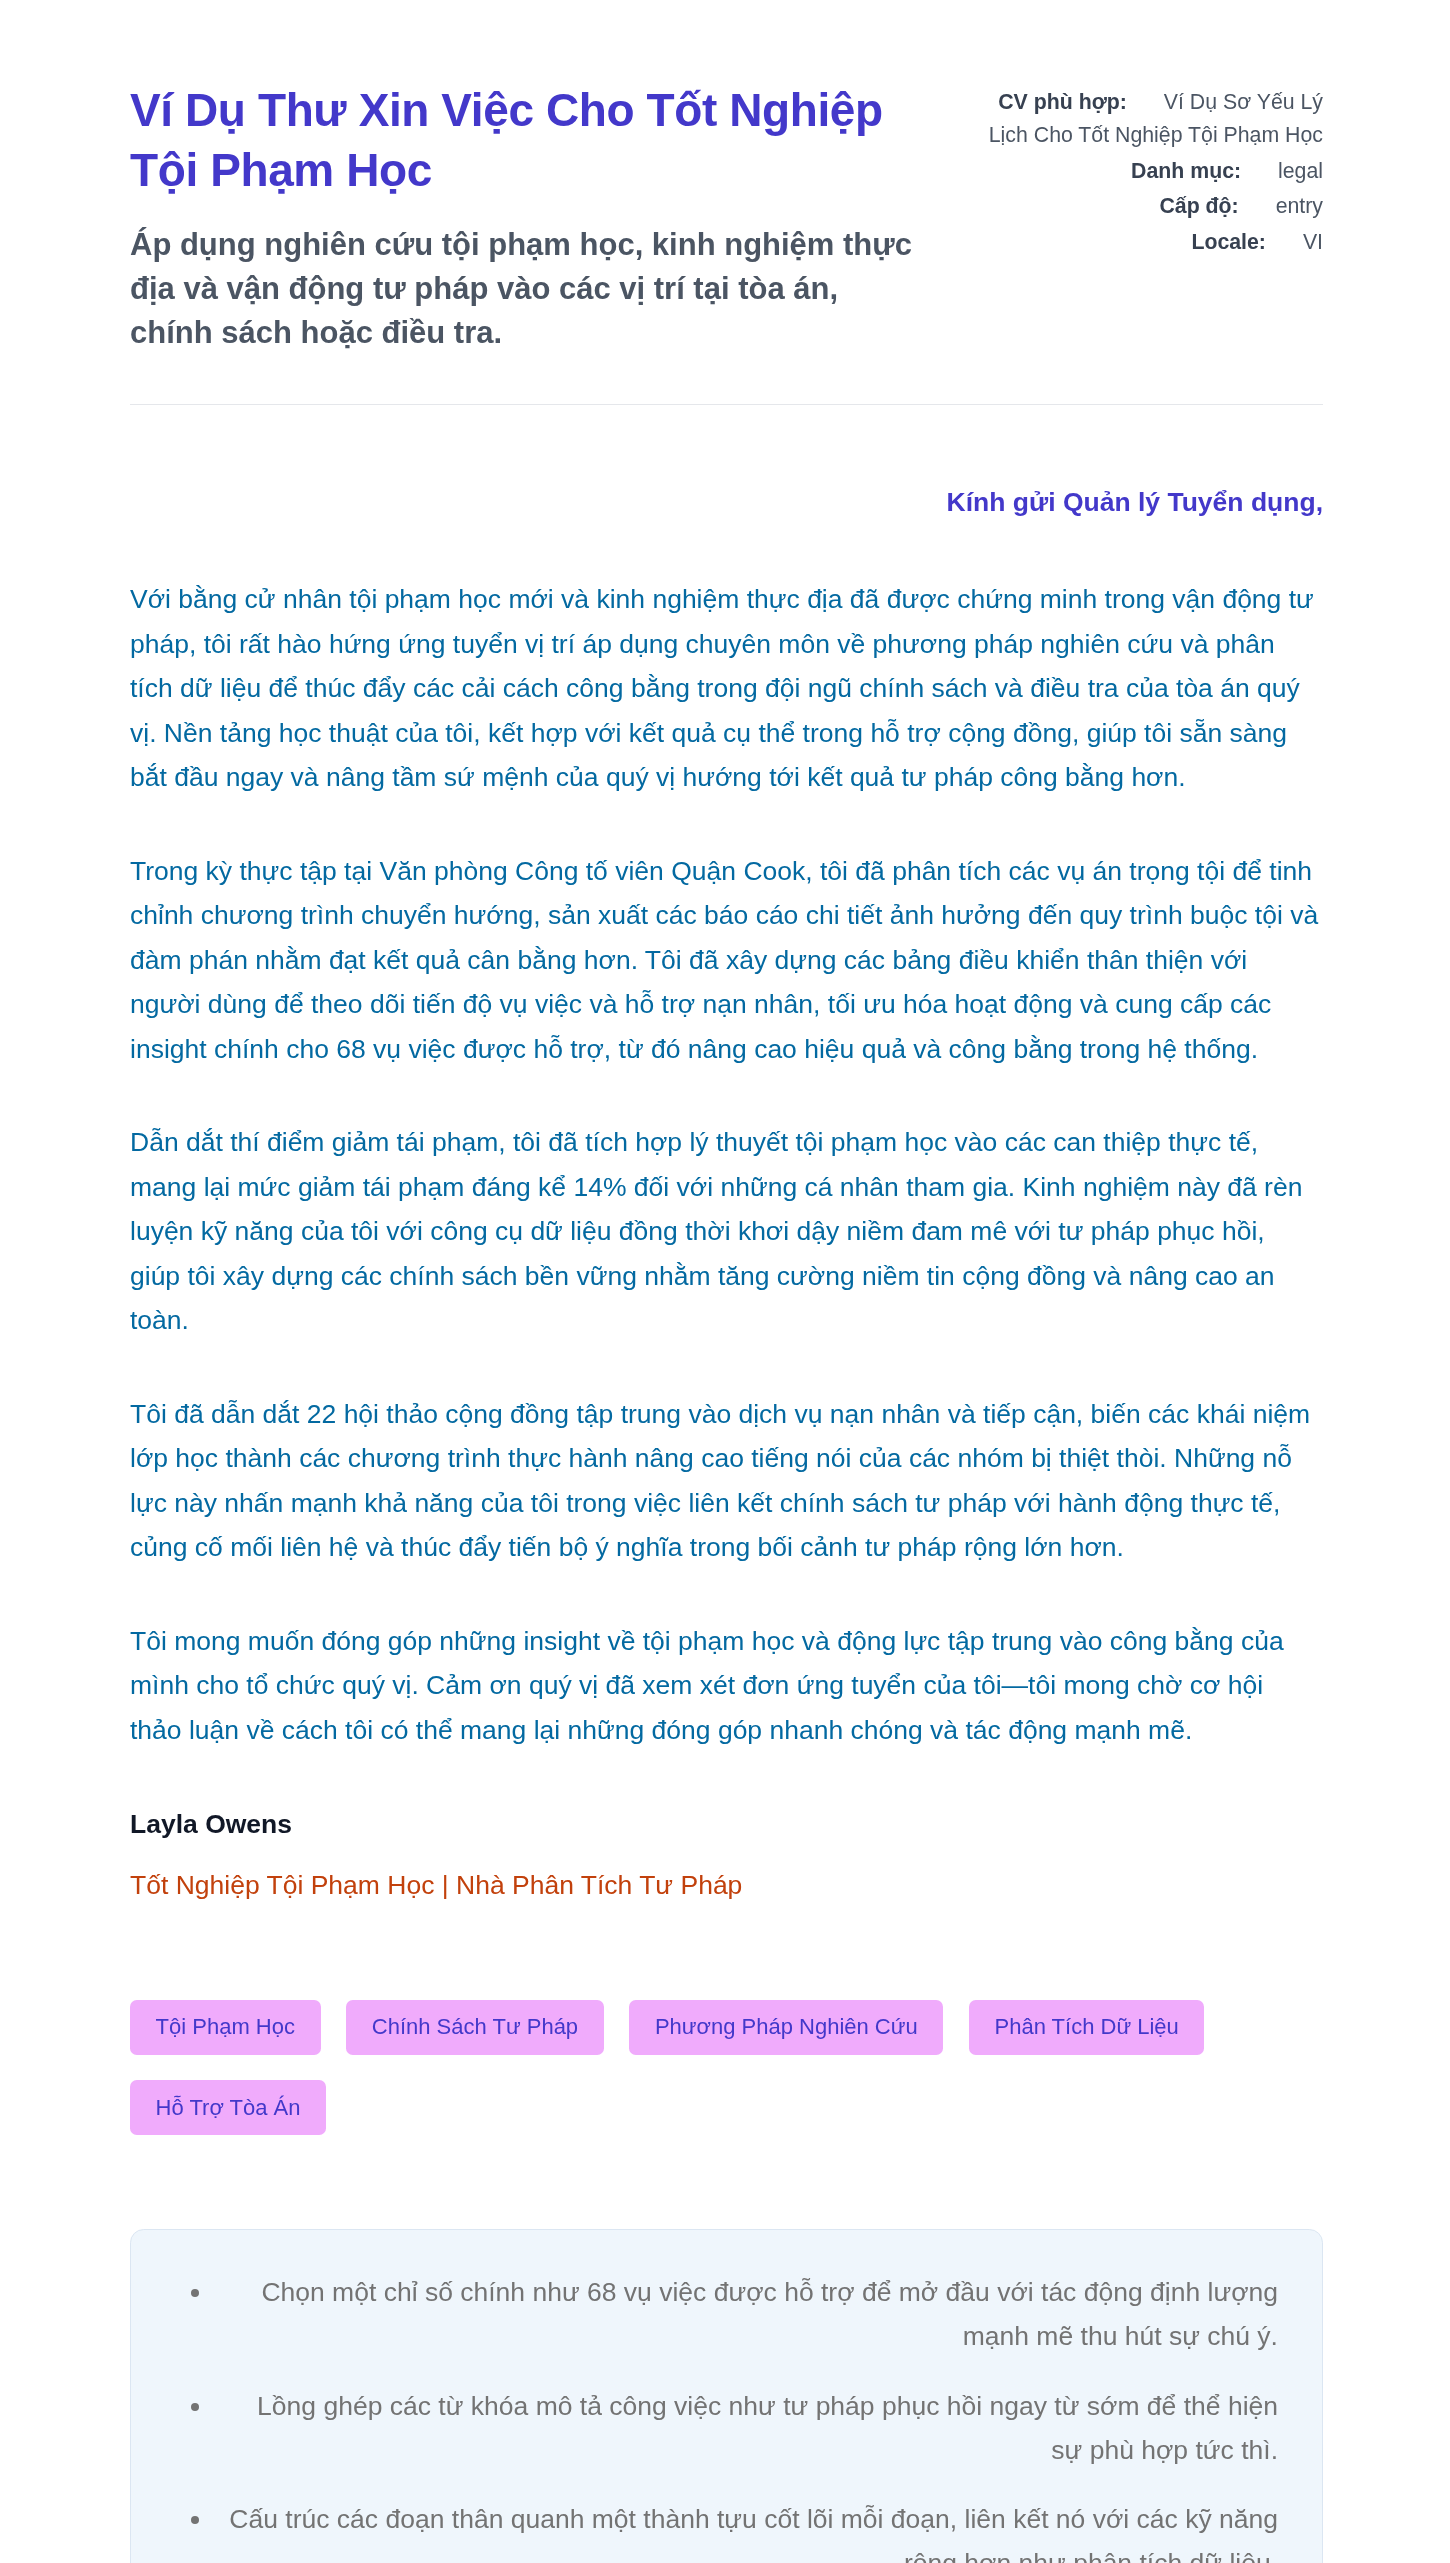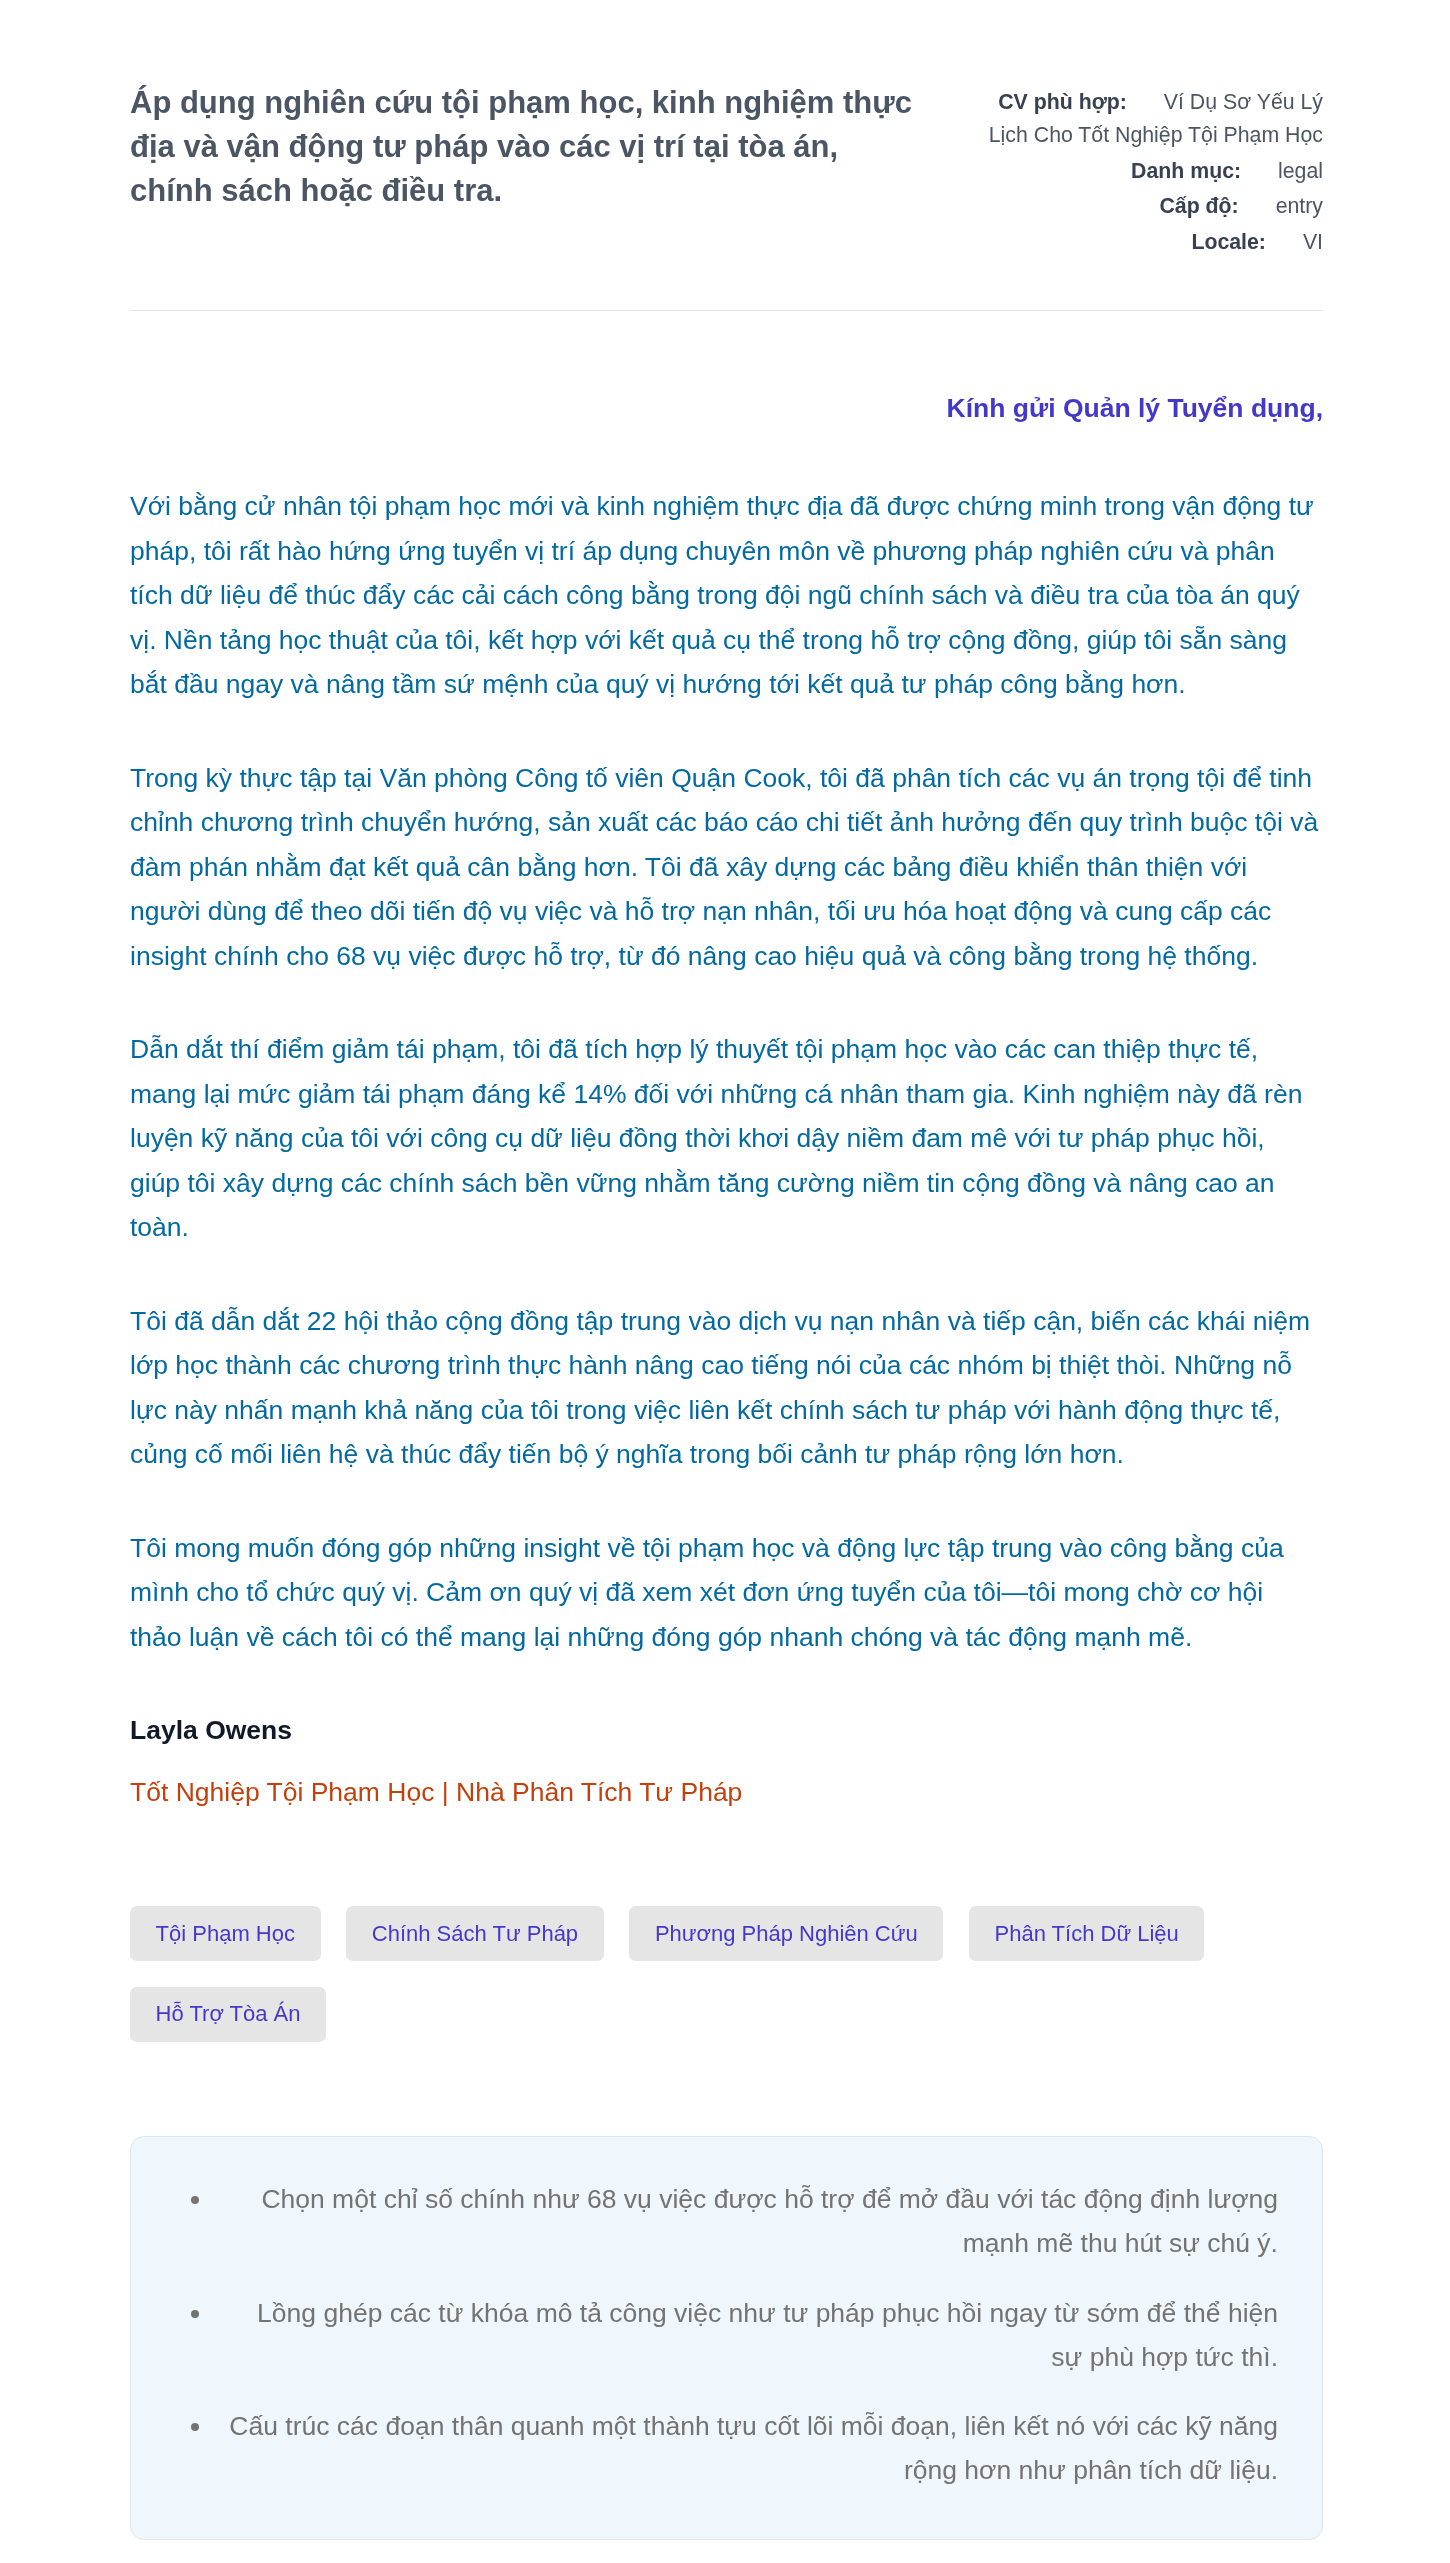--- a/index.html
+++ b/index.html
@@ -89,21 +89,21 @@
 
   
   .tags {
     display: flex;
     flex-wrap: wrap;
     gap: 25.6px;
     margin-top: 92px;
   }
   .tag {
     display: inline-block;
-    background: #e5e5e5;
+    background: #f0abfc;
     color: #4338ca;
     font-size: 22px;
     padding: 14.5px 25.6px;
     border-radius: 6.8px;
     cursor: pointer;
     white-space: nowrap;
   }
 
   
   .tips {
@@ -134,20 +134,21 @@
   }
   .tips-list li:last-child { margin-bottom: 0; }
 </style>
 </head>
 <body>
 
 <div class="page">
 
   <header class="header">
     <div class="header-left">
+      <h1 class="title">Ví Dụ Thư Xin Việc Cho Tốt Nghiệp Tội Phạm Học</h1>
       <p class="subtitle">Áp dụng nghiên cứu tội phạm học, kinh nghiệm thực địa và vận động tư pháp vào các vị trí tại tòa án, chính sách hoặc điều tra.</p>
     </div>
     <aside class="meta">
       <div class="meta-row">
         <span class="meta-label">CV phù hợp:</span>
         <span class="meta-value">Ví Dụ Sơ Yếu Lý Lịch Cho Tốt Nghiệp Tội Phạm Học</span>
       </div>
       <div class="meta-row">
         <span class="meta-label">Danh mục:</span>
         <span class="meta-value">legal</span>

